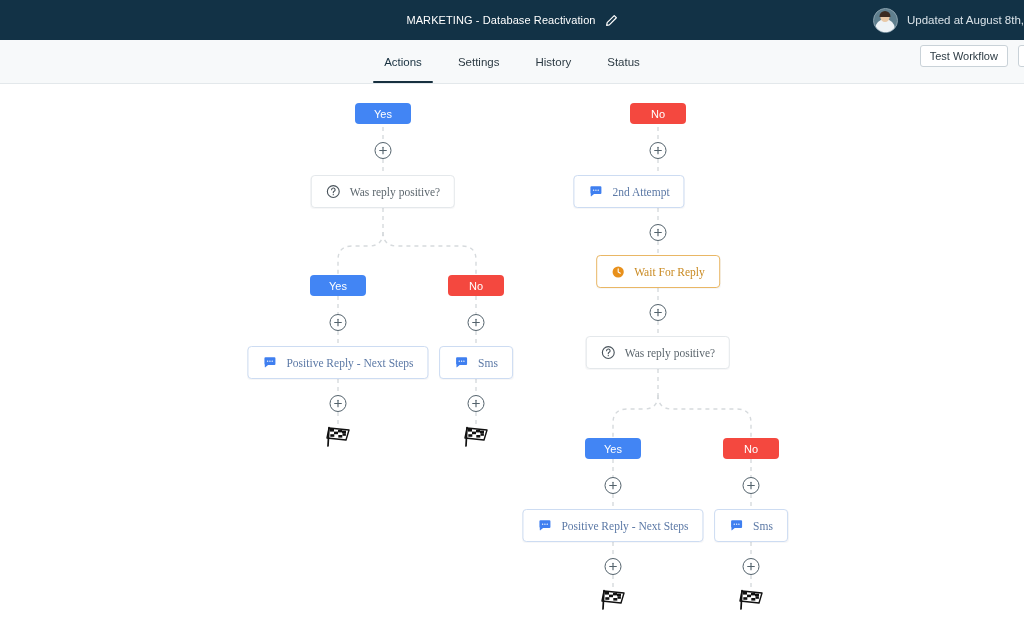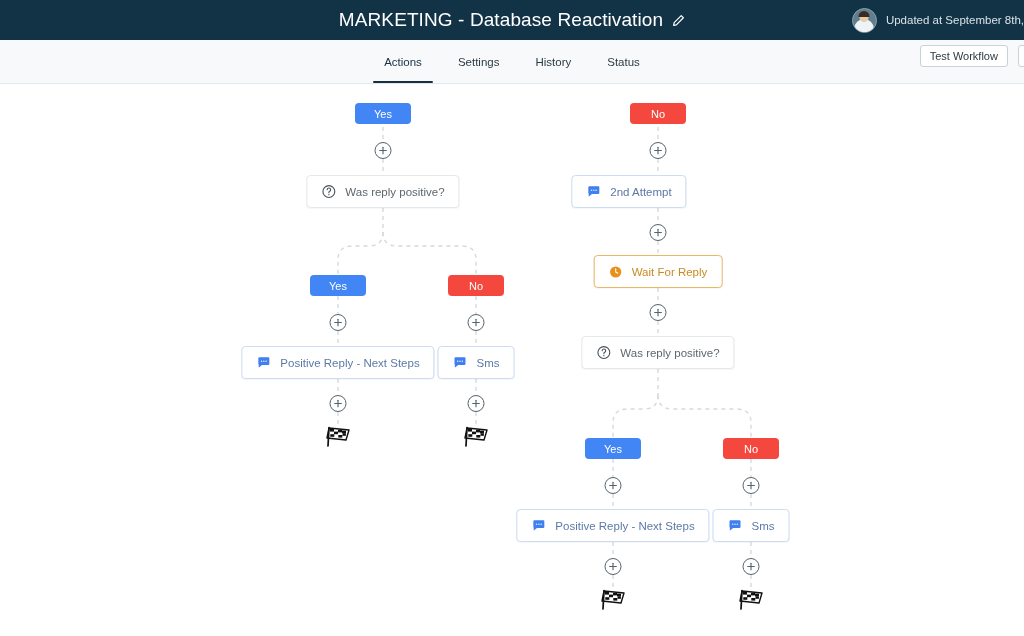--- a/index.html
+++ b/index.html
@@ -21,21 +21,21 @@
     align-items: center;
     justify-content: center;
   }
   .topbar-title-wrap {
     display: flex;
     align-items: center;
     gap: 9px;
   }
   .topbar-title {
     color: #ffffff;
-    font-size: 19px;
+    font-size: 11px;
     letter-spacing: .1px;
     white-space: nowrap;
   }
   .pencil-icon {
     display: inline-block;
     width: 13px;
     height: 13px;
     color: #ffffff;
   }
   .pencil-icon svg { display: block; width: 13px; height: 13px; }
@@ -218,20 +218,21 @@
     height: 33px;
     padding: 4px 14px;
     background: #ffffff;
     border: 1px solid #dfe4e8;
     border-radius: 4px;
     font-size: 11.5px;
     color: #566169;
     white-space: nowrap;
     cursor: pointer;
     box-shadow: 0 1px 1px rgba(20,40,60,.035);
+    font-family: Liberation Serif, serif;
   }
   .card.card-action {
     border-color: #cddcf2;
     color: #5c79a6;
   }
   .card.card-wait {
     border-color: #e9b765;
     color: #c98a22;
   }
   .card.card-cond {
@@ -258,21 +259,21 @@
         <path d="M17 3l4 4L8 20l-5 1 1-5z"></path>
       </svg>
     </span>
   </div>
   <div class="topbar-right">
     <div class="avatar">
       <div class="av-body"></div>
       <div class="av-head"></div>
       <div class="av-hair"></div>
     </div>
-    <span class="updated-text">Updated at September 8th,</span>
+    <span class="updated-text">Updated at August 8th,</span>
   </div>
 </div>
 
 <div class="tabbar">
   <div class="tabs">
     <div class="tab active">Actions</div>
     <div class="tab">Settings</div>
     <div class="tab">History</div>
     <div class="tab">Status</div>
   </div>

